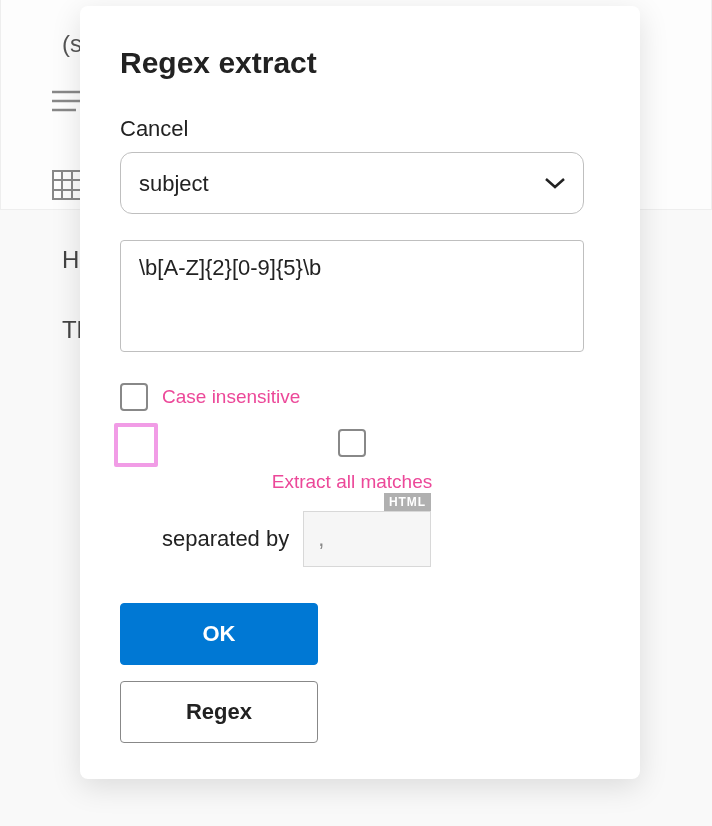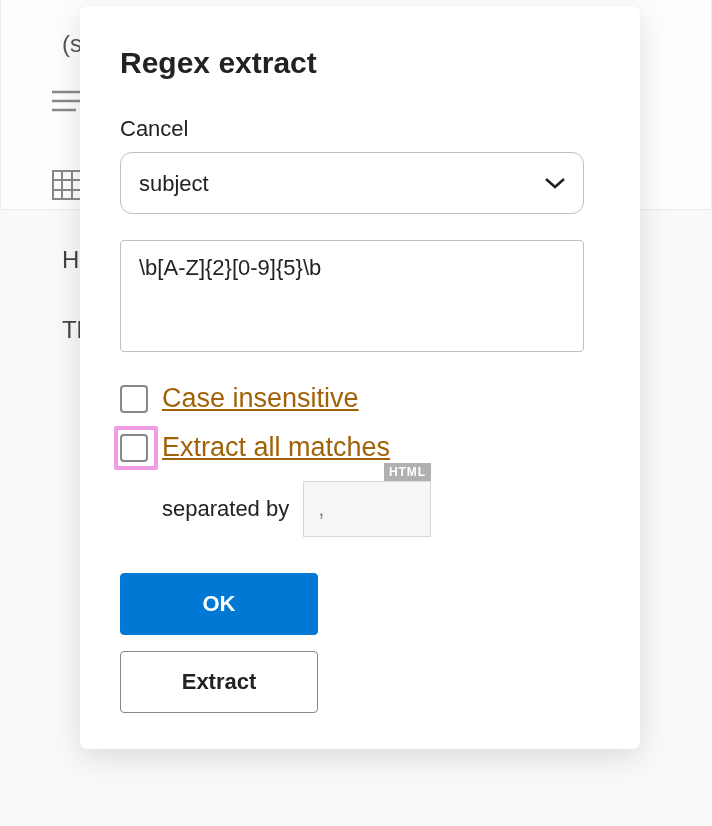--- a/index.html
+++ b/index.html
@@ -98,20 +98,21 @@
   }
   .checkbox-row {
     display: flex;
     align-items: center;
     gap: 14px;
     margin-bottom: 18px;
   }
   .checkbox-row.highlight {
     position: relative;
     padding-left: 0;
+    flex-direction: column;
   }
   .highlight-box {
     position: absolute;
     left: -6px;
     top: -6px;
     width: 44px;
     height: 44px;
     border: 4px solid #f19ce6;
     border-radius: 2px;
     pointer-events: none;
@@ -119,23 +120,22 @@
   .checkbox {
     width: 28px;
     height: 28px;
     border: 2px solid #888;
     border-radius: 4px;
     background: #fff;
     cursor: pointer;
     flex-shrink: 0;
   }
   .checkbox-label {
-    font-size: 27px;
-    color: #a16207;
-    text-decoration: underline;
+    font-size: 19px;
+    color: #ec4899;
   }
   .separator-row {
     display: flex;
     align-items: center;
     gap: 14px;
     margin-left: 42px;
     margin-bottom: 36px;
     position: relative;
   }
   .separator-label {
@@ -250,15 +250,15 @@
   <div class="separator-row">
     <span class="separator-label">separated by</span>
     <div class="separator-input-wrap">
       <div class="html-badge">HTML</div>
       <input class="separator-input" type="text" value="," style="">
     </div>
   </div>
 
   <div class="button-row">
     <button class="btn btn-primary">OK</button>
-    <button class="btn btn-secondary">Extract</button>
+    <button class="btn btn-secondary">Regex</button>
   </div>
 </div>
 
 </body></html>

